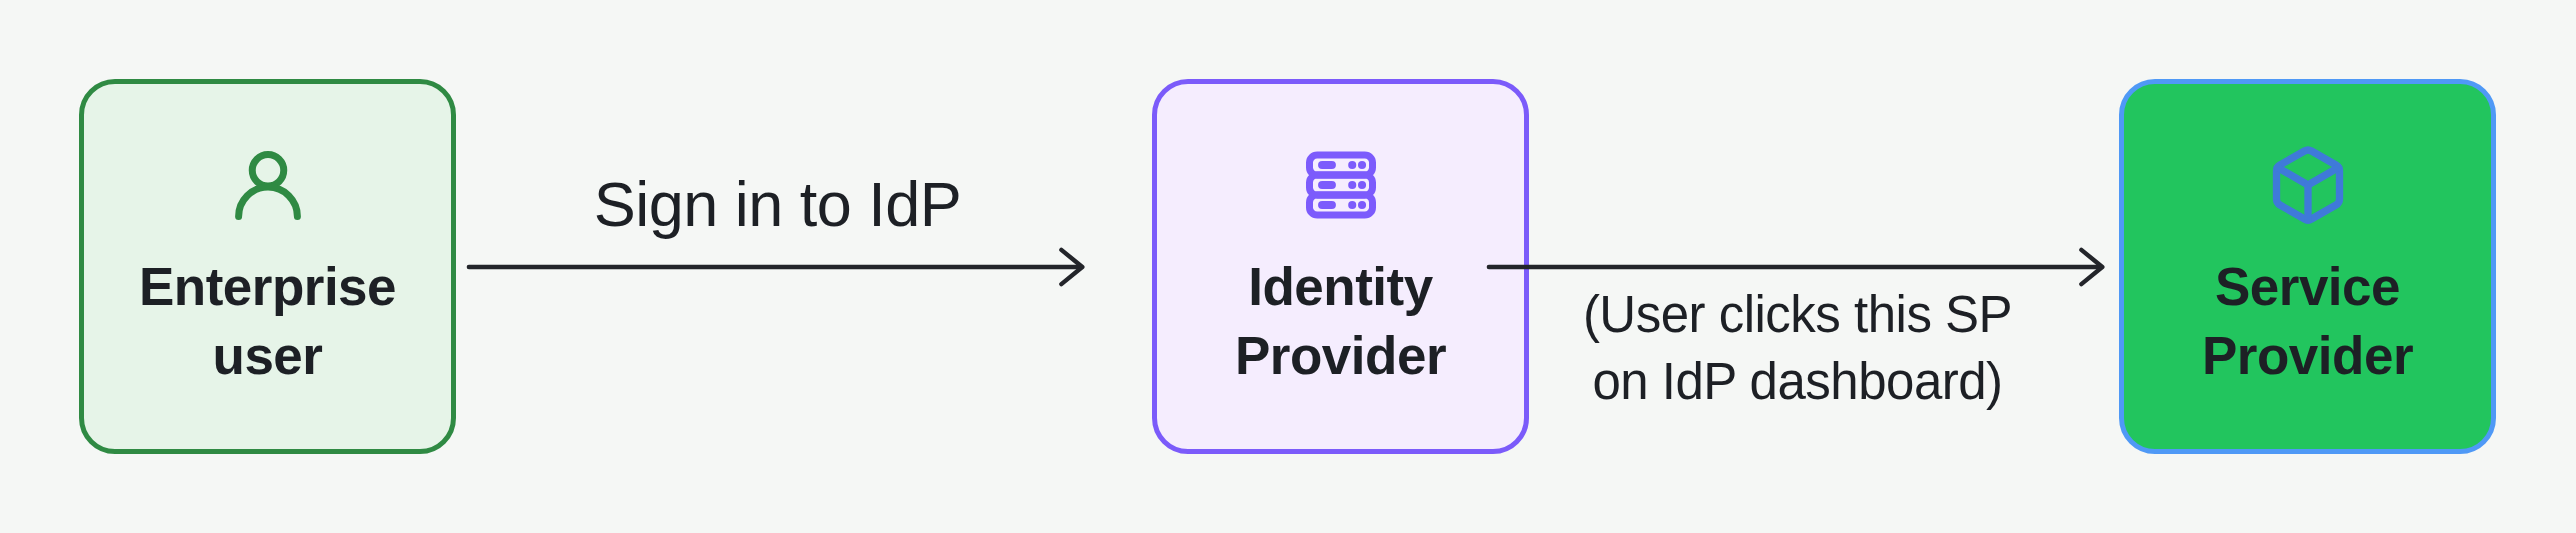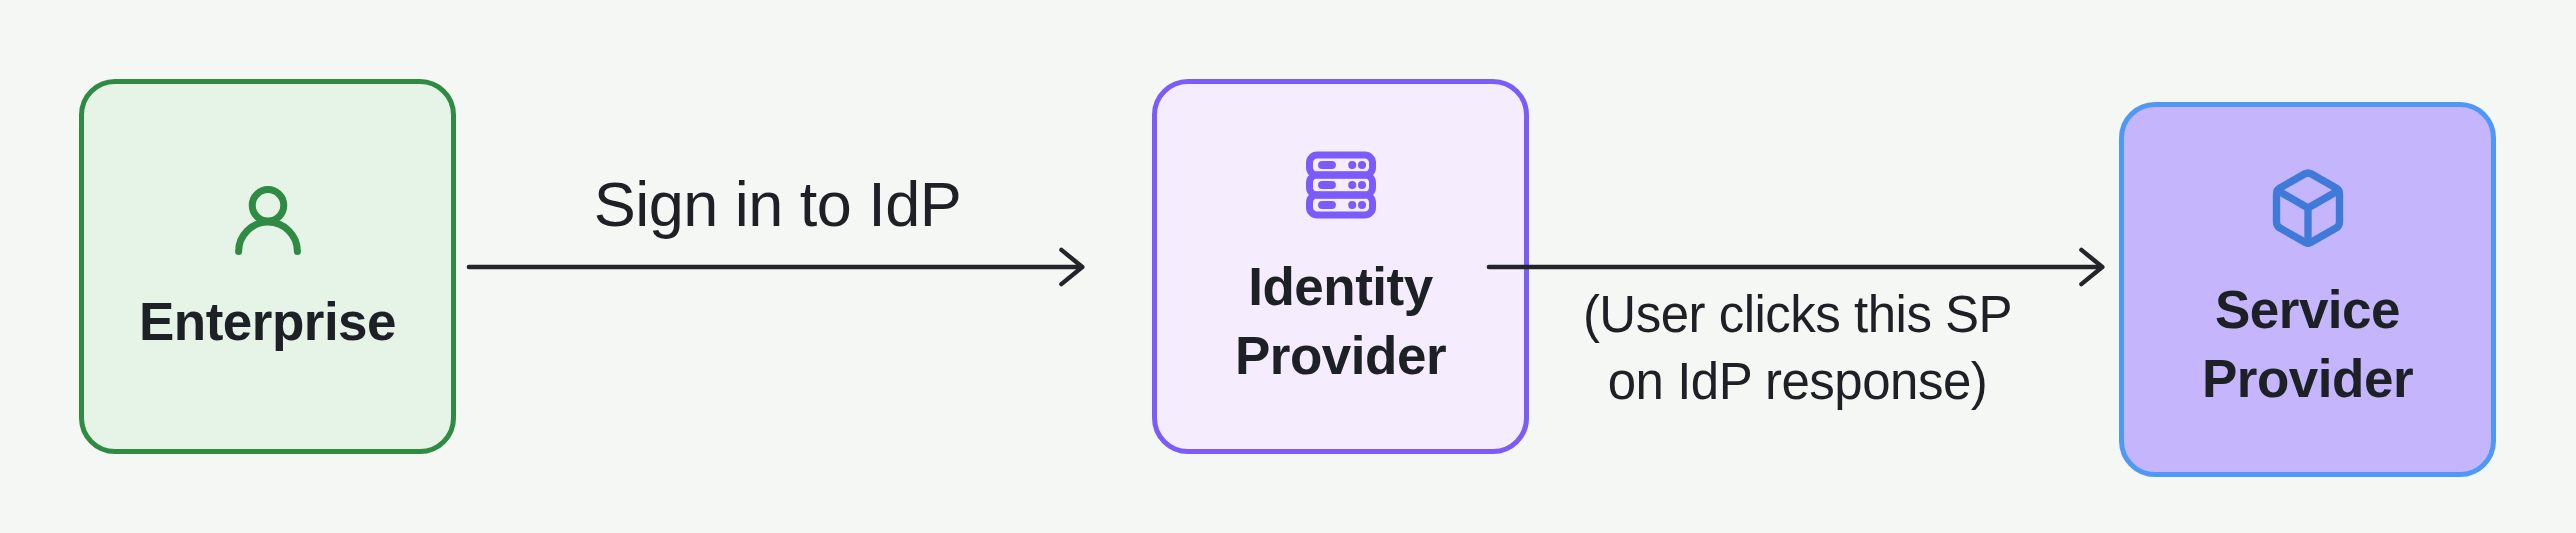--- a/index.html
+++ b/index.html
@@ -75,20 +75,21 @@
 
   <div class="node node-1" style="background-color: rgb(230, 244, 232); border-color: rgb(47, 138, 67);">
     <span class="node-icon" style="color: rgb(47, 138, 67);">
       <svg viewBox="0 0 24 24" fill="none" stroke="currentColor" stroke-width="2" stroke-linecap="round" stroke-linejoin="round">
         <circle cx="12" cy="7.8" r="4.5"></circle>
         <path d="M20.4 21a8.4 8.4 0 0 0-16.8 0"></path>
       </svg>
     </span>
     <div class="node-label">
       <div>Enterprise</div>
+      <div>user</div>
     </div>
   </div>
 
   <div class="edge-label edge-1">Sign in to IdP</div>
   <svg class="arrow edge-1" width="623" height="42" viewBox="0 0 654 44" fill="none" stroke="currentColor" stroke-width="4.6" stroke-linecap="round" stroke-linejoin="round" style="color: rgb(35, 37, 42);">
     <path d="M3 22h642"></path>
     <path d="M625 4l22 18-22 18"></path>
   </svg>
 
   <div class="node node-2" style="background-color: rgb(245, 237, 254); border-color: rgb(123, 91, 250);">
@@ -113,24 +114,24 @@
       <div>Provider</div>
     </div>
   </div>
 
   <svg class="arrow edge-2" width="623" height="42" viewBox="0 0 654 44" fill="none" stroke="currentColor" stroke-width="4.6" stroke-linecap="round" stroke-linejoin="round" style="color: rgb(35, 37, 42);">
     <path d="M3 22h642"></path>
     <path d="M625 4l22 18-22 18"></path>
   </svg>
   <div class="edge-sublabel edge-2">
     <div>(User clicks this SP</div>
-    <div>on IdP response)</div>
+    <div>on IdP dashboard)</div>
   </div>
 
-  <div class="node node-3" style="background-color: #c4b5fd; border-color: rgb(79, 153, 246); margin-top: 23px;">
+  <div class="node node-3" style="background-color: #22c55e; border-color: rgb(79, 153, 246);">
     <span class="node-icon" style="color: rgb(63, 122, 217);">
       <svg viewBox="0 0 24 24" fill="none" stroke="currentColor" stroke-width="2.1" stroke-linecap="round" stroke-linejoin="round">
         <path d="M21 8a2 2 0 0 0-1-1.73l-7-4a2 2 0 0 0-2 0l-7 4A2 2 0 0 0 3 8v8a2 2 0 0 0 1 1.73l7 4a2 2 0 0 0 2 0l7-4A2 2 0 0 0 21 16Z"></path>
         <path d="m3.3 7 8.7 5 8.7-5"></path>
         <path d="M12 22V12"></path>
       </svg>
     </span>
     <div class="node-label">
       <div>Service</div>
       <div>Provider</div>

